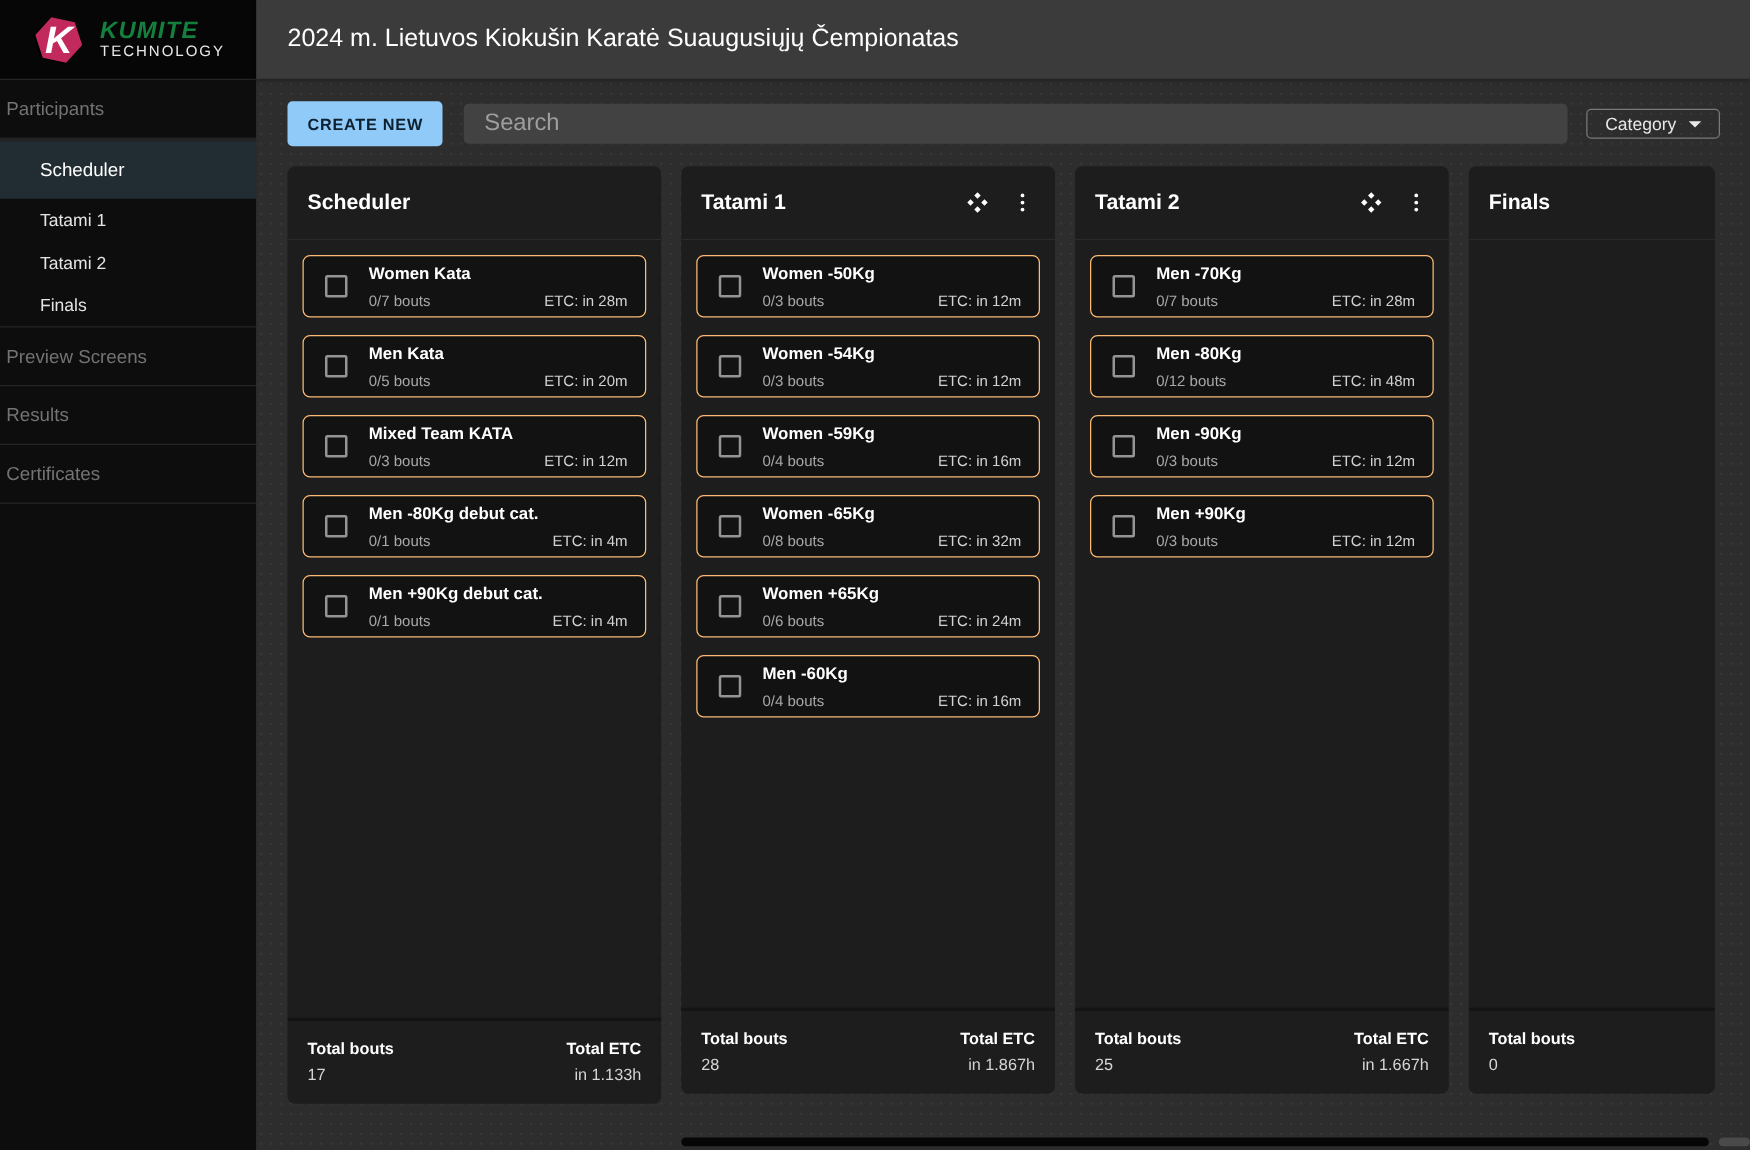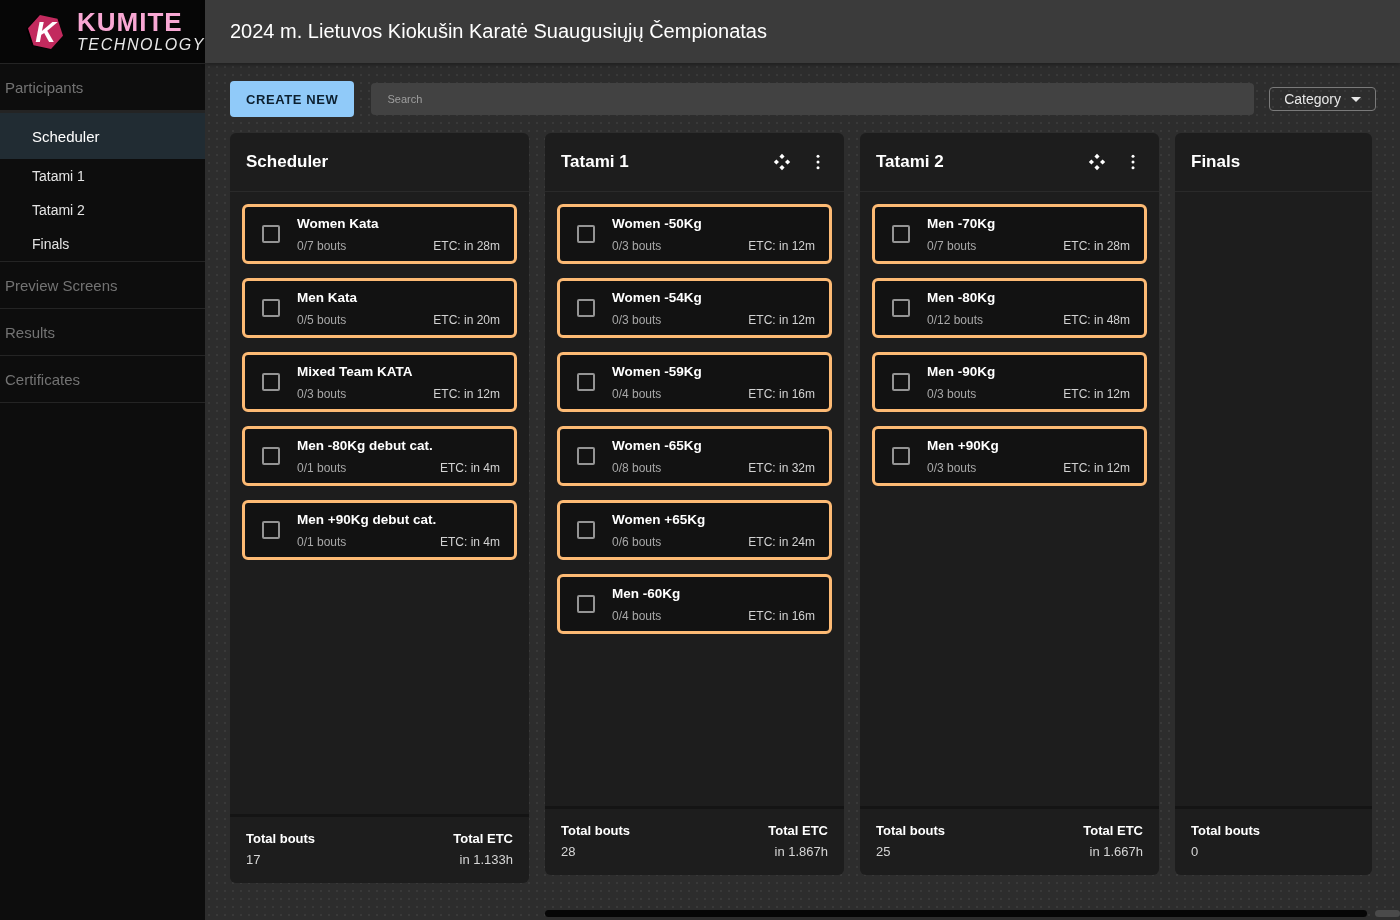--- a/index.html
+++ b/index.html
@@ -4,22 +4,22 @@
 <style>
   * { margin:0; padding:0; box-sizing:border-box; }
   html,body { width:1400px; height:920px; overflow:hidden; background:#2d2d2d;
     font-family:"Liberation Sans","DejaVu Sans",sans-serif; }
   .app { display:flex; width:1400px; height:920px; }
 
   
   .sidebar { width:205px; height:920px; background:#0d0d0d; flex:none; }
   .logo { height:63px; background:#060606; display:flex; align-items:center;
     padding-left:24px; gap:10px; cursor:pointer; }
-  .brand-name { color:#f9a8d4; font-size:26px; font-weight:800; letter-spacing:1px; line-height:1; }
-  .brand-tagline { color:#e8e8e8; font-size:16px; font-style:italic; letter-spacing:1.6px; line-height:1.25; }
+  .brand-name { color:#15803d; font-size:19px; font-weight:800; font-style:italic; letter-spacing:1px; line-height:1; }
+  .brand-tagline { color:#e8e8e8; font-size:12px; letter-spacing:1.6px; line-height:1.25; }
   .nav-item { display:flex; align-items:center; height:46px; padding-left:5px;
     font-size:15px; color:#737373; cursor:pointer; }
   .nav-item.level1 { padding-left:32px; }
   .nav-item.level2 { height:34px; padding-left:32px; font-size:14px; color:#e4e4e4; }
   .nav-item.selected { background:#212c33; color:#ffffff; }
   .nav-divider { border-top:1px solid #242424; }
 
   
   .main { flex:1; display:flex; flex-direction:column; }
   .topbar { height:63px; background:#3b3b3b; display:flex; align-items:center;
@@ -30,42 +30,42 @@
     background:#2d2d2d;
     background-image:radial-gradient(rgba(255,255,255,0.06) 1px, transparent 1.2px);
     background-size:8px 8px; }
 
   
   .toolbar { display:flex; align-items:center; margin-right:24px; }
   .btn-create { height:36px; padding:0 16px; background:#90caf9; color:#0c2030;
     border:none; border-radius:4px; font-size:13px; font-weight:700; letter-spacing:.6px;
     font-family:inherit; cursor:pointer; flex:none; }
   .search { flex:1; height:30px; margin:0 15px 0 17px; background:#424242; border:none;
-    border-radius:4px; padding:16px 16px; font-size:11px; color:#eee; font-family:inherit; outline:none; }
+    border-radius:4px; padding:16px 16px; font-size:19px; color:#eee; font-family:inherit; outline:none; }
   .search::placeholder { color:#9e9e9e; }
   .btn-category { height:24px; padding:0 14px; background:transparent; color:#e8e8e8;
     border:1px solid #7a7a7a; border-radius:4px; font-size:14px; font-family:inherit;
     display:flex; align-items:center; gap:10px; cursor:pointer; flex:none; }
   .caret { width:0; height:0; border-left:5px solid transparent; border-right:5px solid transparent;
     border-top:5px solid #e8e8e8; display:inline-block; }
 
   
   .board { display:flex; gap:16px; margin-top:16px; align-items:flex-start; }
   .column { width:299px; height:742px; background:#1d1d1d; border-radius:6px;
     display:flex; flex-direction:column; flex:none; }
   .column:first-child { height:750px; }
   .column:last-child { width:197px; }
   .col-header { height:59px; display:flex; align-items:center; padding:0 12px 0 16px;
     border-bottom:1px solid #2a2a2a; flex:none; }
   .col-title { color:#fff; font-size:17px; font-weight:600; flex:1; }
   .col-actions { display:flex; align-items:center; gap:8px; }
   .col-actions .icon { width:28px; height:28px; display:flex; align-items:center;
     justify-content:center; cursor:pointer; border-radius:50%; }
   .col-body { flex:1; padding:12px; display:flex; flex-direction:column; gap:14px; overflow:hidden; }
-  .card { background:#121212; border:3px solid #fdba74; border-radius:6px; height:60px;
+  .card { background:#121212; border:1px solid #fdba74; border-radius:6px; height:50px;
     display:flex; align-items:center; padding:0 14px 0 17px; cursor:grab; flex:none; }
   .checkbox { width:18px; height:18px; border:2px solid #949494; border-radius:2px;
     flex:none; cursor:pointer; }
   .card-text { flex:1; margin-left:17px; }
   .card-title { color:#fff; font-size:13.5px; font-weight:600; }
   .card-meta { display:flex; align-items:baseline; margin-top:8px; }
   .bouts { color:#a8a8a8; font-size:12px; flex:1; }
   .etc { color:#d2d2d2; font-size:12px; }
   .col-footer { flex:none; border-top:3px solid #141414; padding:14px 16px 16px 16px;
     display:flex; border-radius:0 0 6px 6px; }

